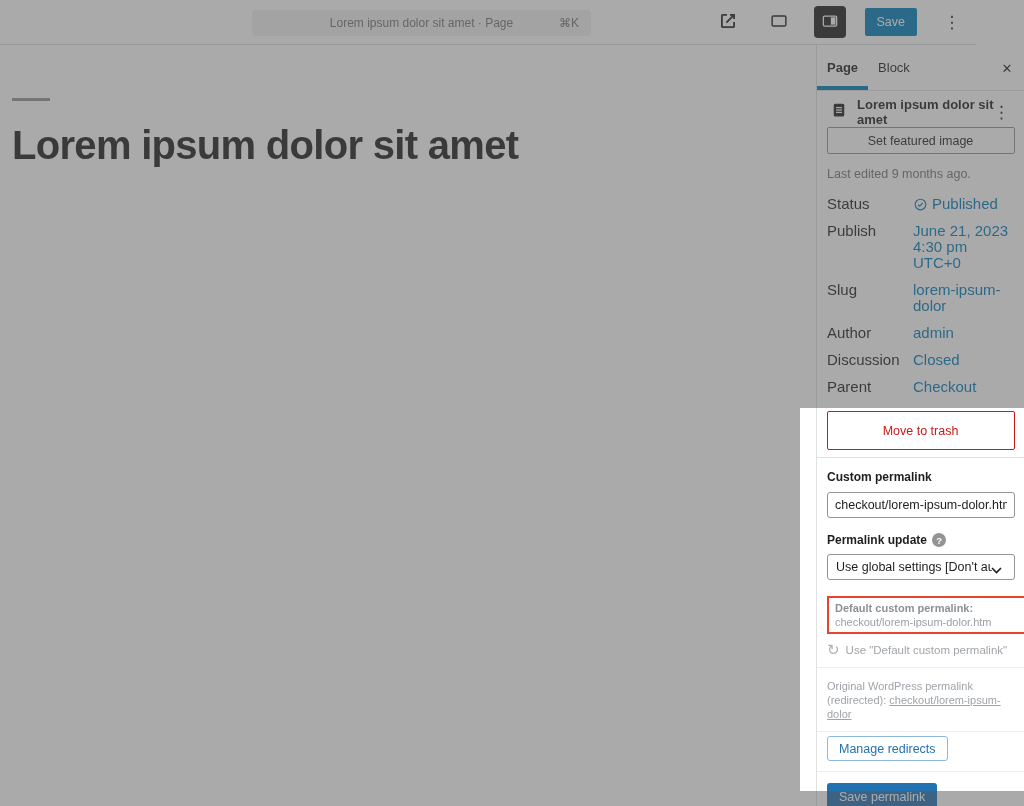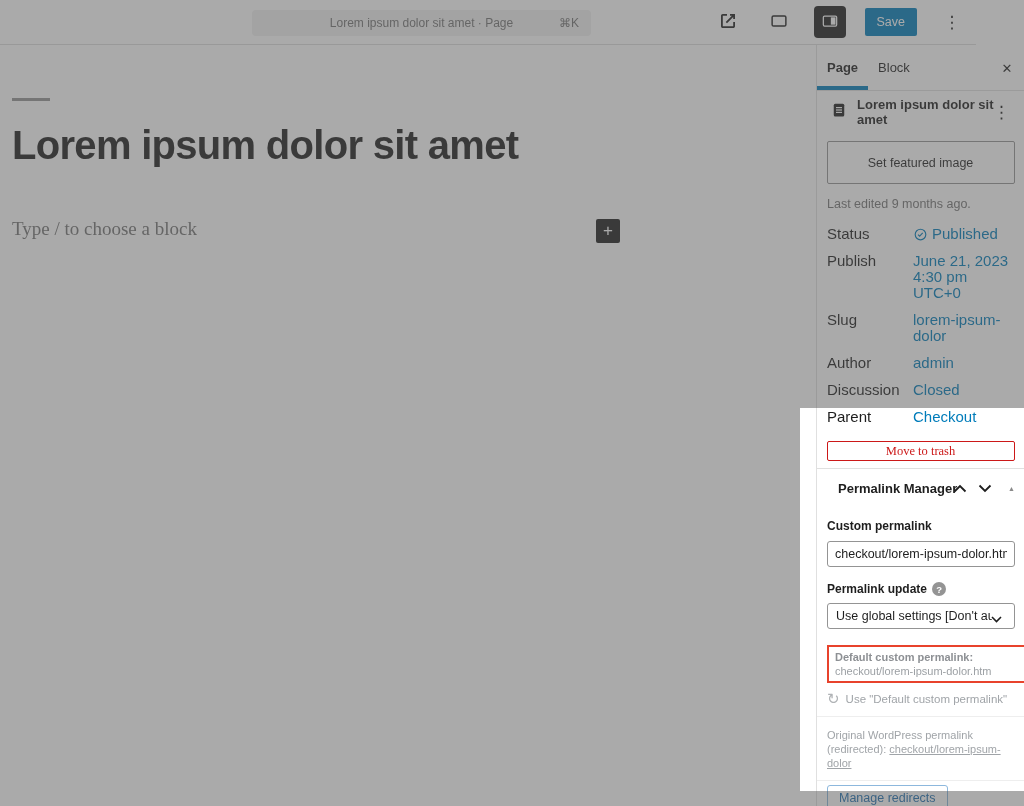--- a/index.html
+++ b/index.html
@@ -40,32 +40,32 @@
            border-left:1px solid #e0e0e0;}
   .tabs{height:46px; border-bottom:1px solid #e0e0e0; display:flex; align-items:stretch; position:relative;}
   .tab{padding:0 10px; display:flex; align-items:center; font-size:13px; color:var(--ink); cursor:pointer;
        border-bottom:4px solid transparent; padding-top:4px;}
   .tab.active{border-bottom-color:var(--accent); font-weight:bold;}
   .close-x{position:absolute; right:8px; top:14px; width:18px; height:18px; font-size:13px; color:var(--ink);
            background:none; border:none; cursor:pointer;}
   .page-card{height:30px; margin-top:6px; display:flex; align-items:center; padding:0 8px 0 13px; position:relative;}
   .page-card-title{font-size:13px; font-weight:bold; margin-left:9px;}
   .page-card .kebab{position:absolute; right:14px; cursor:pointer;}
-  .featured-btn{display:block; margin:14px auto 0; width:188px; height:43px; background:#fff;
+  .featured-btn{display:block; margin:0 auto 0; width:188px; height:27px; background:#fff;
                 border:1px solid #949494; border-radius:2px; font-size:12.5px; font-family:inherit;
                 color:var(--ink); cursor:pointer;}
   .last-edited{margin:13px 0 0 10px; font-size:12.5px; color:#757575;}
   .rows{margin:15px 10px 0;}
   .srow{display:flex; margin-bottom:11px; font-size:15px; line-height:16px;}
   .srow-label{width:86px; color:var(--ink); flex-shrink:0;}
   .srow-value{width:102px; color:var(--accent); cursor:pointer;}
   .status-val{display:flex; align-items:center; gap:4px;}
-  .trash-btn{display:block; margin:16px auto 0; width:188px; height:20px; background:#fff;
+  .trash-btn{display:block; margin:16px auto 0; width:188px; height:39px; background:#fff;
              border:1px solid var(--trash_red); border-radius:2px; color:var(--trash_red);
-             font-size:12.5px; font-family:Liberation Serif, serif; cursor:pointer;}
+             font-size:12.5px; font-family:Liberation Sans, sans-serif; cursor:pointer;}
 
   
   .pm-panel{margin-top:7px; border-top:1px solid #e0e0e0;}
   .pm-header{height:38px; display:flex; align-items:center; padding:0 8px 0 21px; position:relative;}
   .pm-title{font-size:13px; font-weight:bold;}
   .pm-arrows{position:absolute; right:30px; display:flex; gap:7px;}
   .pm-arrow{background:none; border:none; cursor:pointer; width:18px; height:18px; display:flex;
             align-items:center; justify-content:center; padding:0;}
   .pm-collapse{position:absolute; right:9px; font-size:7px; color:#8a8a8a; background:none; border:none; cursor:pointer;}
   .pm-body{padding:6px 10px 0;}
@@ -132,26 +132,20 @@
     <button class="save-btn">Save</button>
     <button class="icon-btn">
       <span class="kebab">⋮</span>
     </button>
   </div>
 </header>
 
 <main class="canvas">
   <div class="dash"></div>
   <h1 class="post-title">Lorem ipsum dolor sit amet</h1>
-  <div class="block-row">
-    <span class="block-placeholder">Type / to choose a block</span>
-    <button class="inserter">
-      <span>+</span>
-    </button>
-  </div>
 </main>
 
 <aside class="sidebar">
   <div class="tabs">
     <div class="tab active">Page</div>
     <div class="tab">Block</div>
     <button class="close-x">
       <span>✕</span>
     </button>
   </div>
@@ -203,38 +197,20 @@
     </div>
     <div class="srow">
       <span class="srow-label">Parent</span>
       <span class="srow-value">Checkout</span>
     </div>
   </div>
 
   <button class="trash-btn">Move to trash</button>
 
   <section class="pm-panel">
-    <div class="pm-header">
-      <span class="pm-title">Permalink Manager</span>
-      <span class="pm-arrows">
-        <button class="pm-arrow">
-          <span><svg width="14" height="9" viewBox="0 0 14 9">
-                <path d="M1.5 7.5L7 2l5.5 5.5" fill="none" stroke="#1e1e1e" stroke-width="1.8"></path>
-              </svg></span>
-        </button>
-        <button class="pm-arrow">
-          <span><svg width="14" height="9" viewBox="0 0 14 9">
-                <path d="M1.5 1.5L7 7l5.5-5.5" fill="none" stroke="#1e1e1e" stroke-width="1.8"></path>
-              </svg></span>
-        </button>
-      </span>
-      <button class="pm-collapse">
-        <span>▲</span>
-      </button>
-    </div>
 
     <div class="pm-body">
       <div class="pm-label" style="margin-top:6px;">Custom permalink</div>
       <input class="pm-input" type="text" value="checkout/lorem-ipsum-dolor.htm" style="">
 
       <div class="pm-label-row">
         <span class="pm-label">Permalink update</span>
         <span class="help-dot">?</span>
       </div>
       <div class="pm-select">

